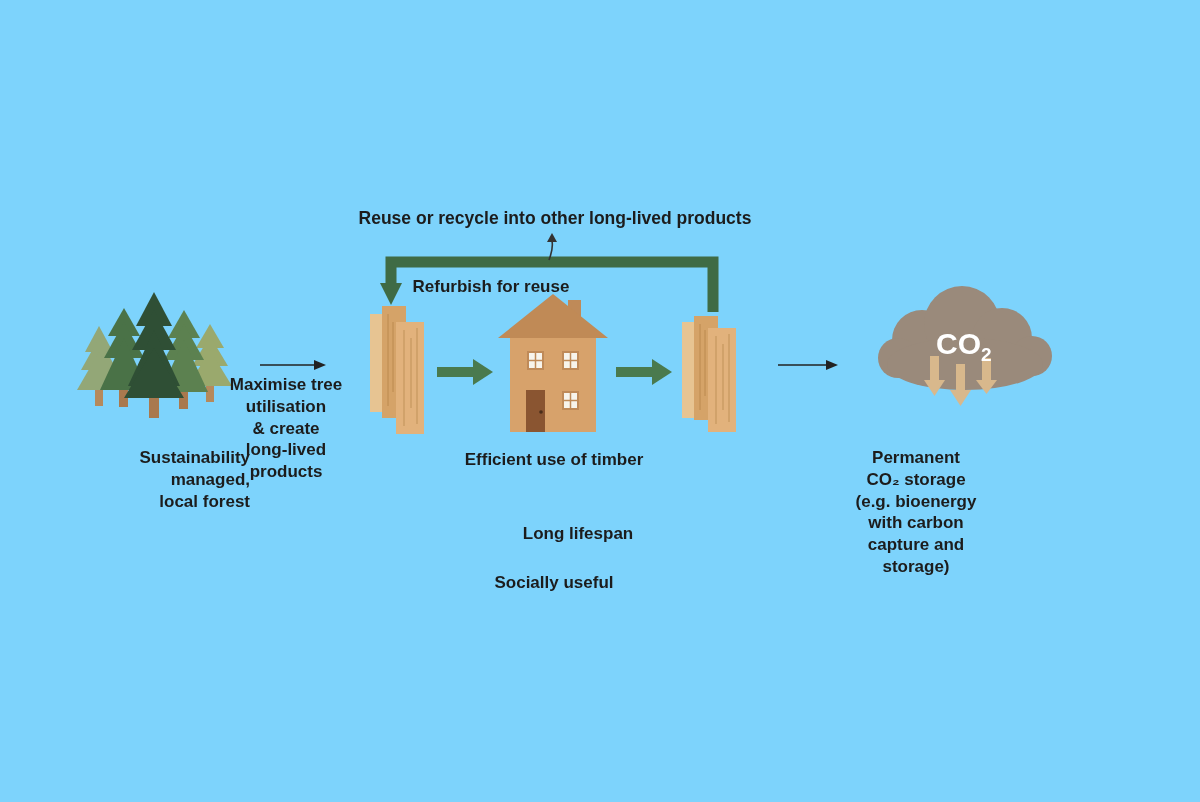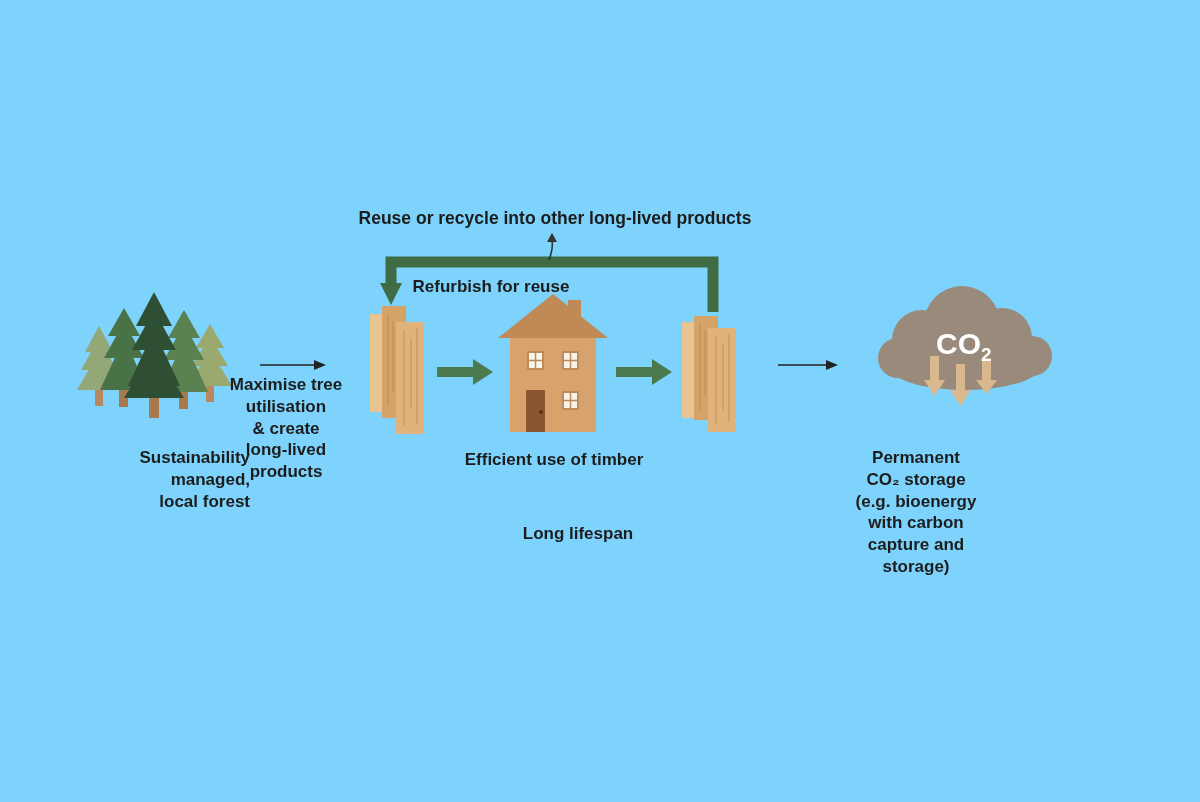--- a/index.html
+++ b/index.html
@@ -166,14 +166,15 @@
 
   <div class="lbl" style="left:840px; top:447px; width:152px;">Permanent
 CO₂ storage
 (e.g. bioenergy
 with carbon
 capture and
 storage)</div>
 
   <div class="lbl" style="left:420px; top:449px; width:268px;">Efficient use of timber</div>
   <div class="lbl" style="left:444px; top:483px; width:268px;margin-top:40px;">Long lifespan</div>
+  <div class="lbl" style="left:420px; top:572px; width:268px;">Socially useful</div>
 
 </div>
 
 </body></html>

